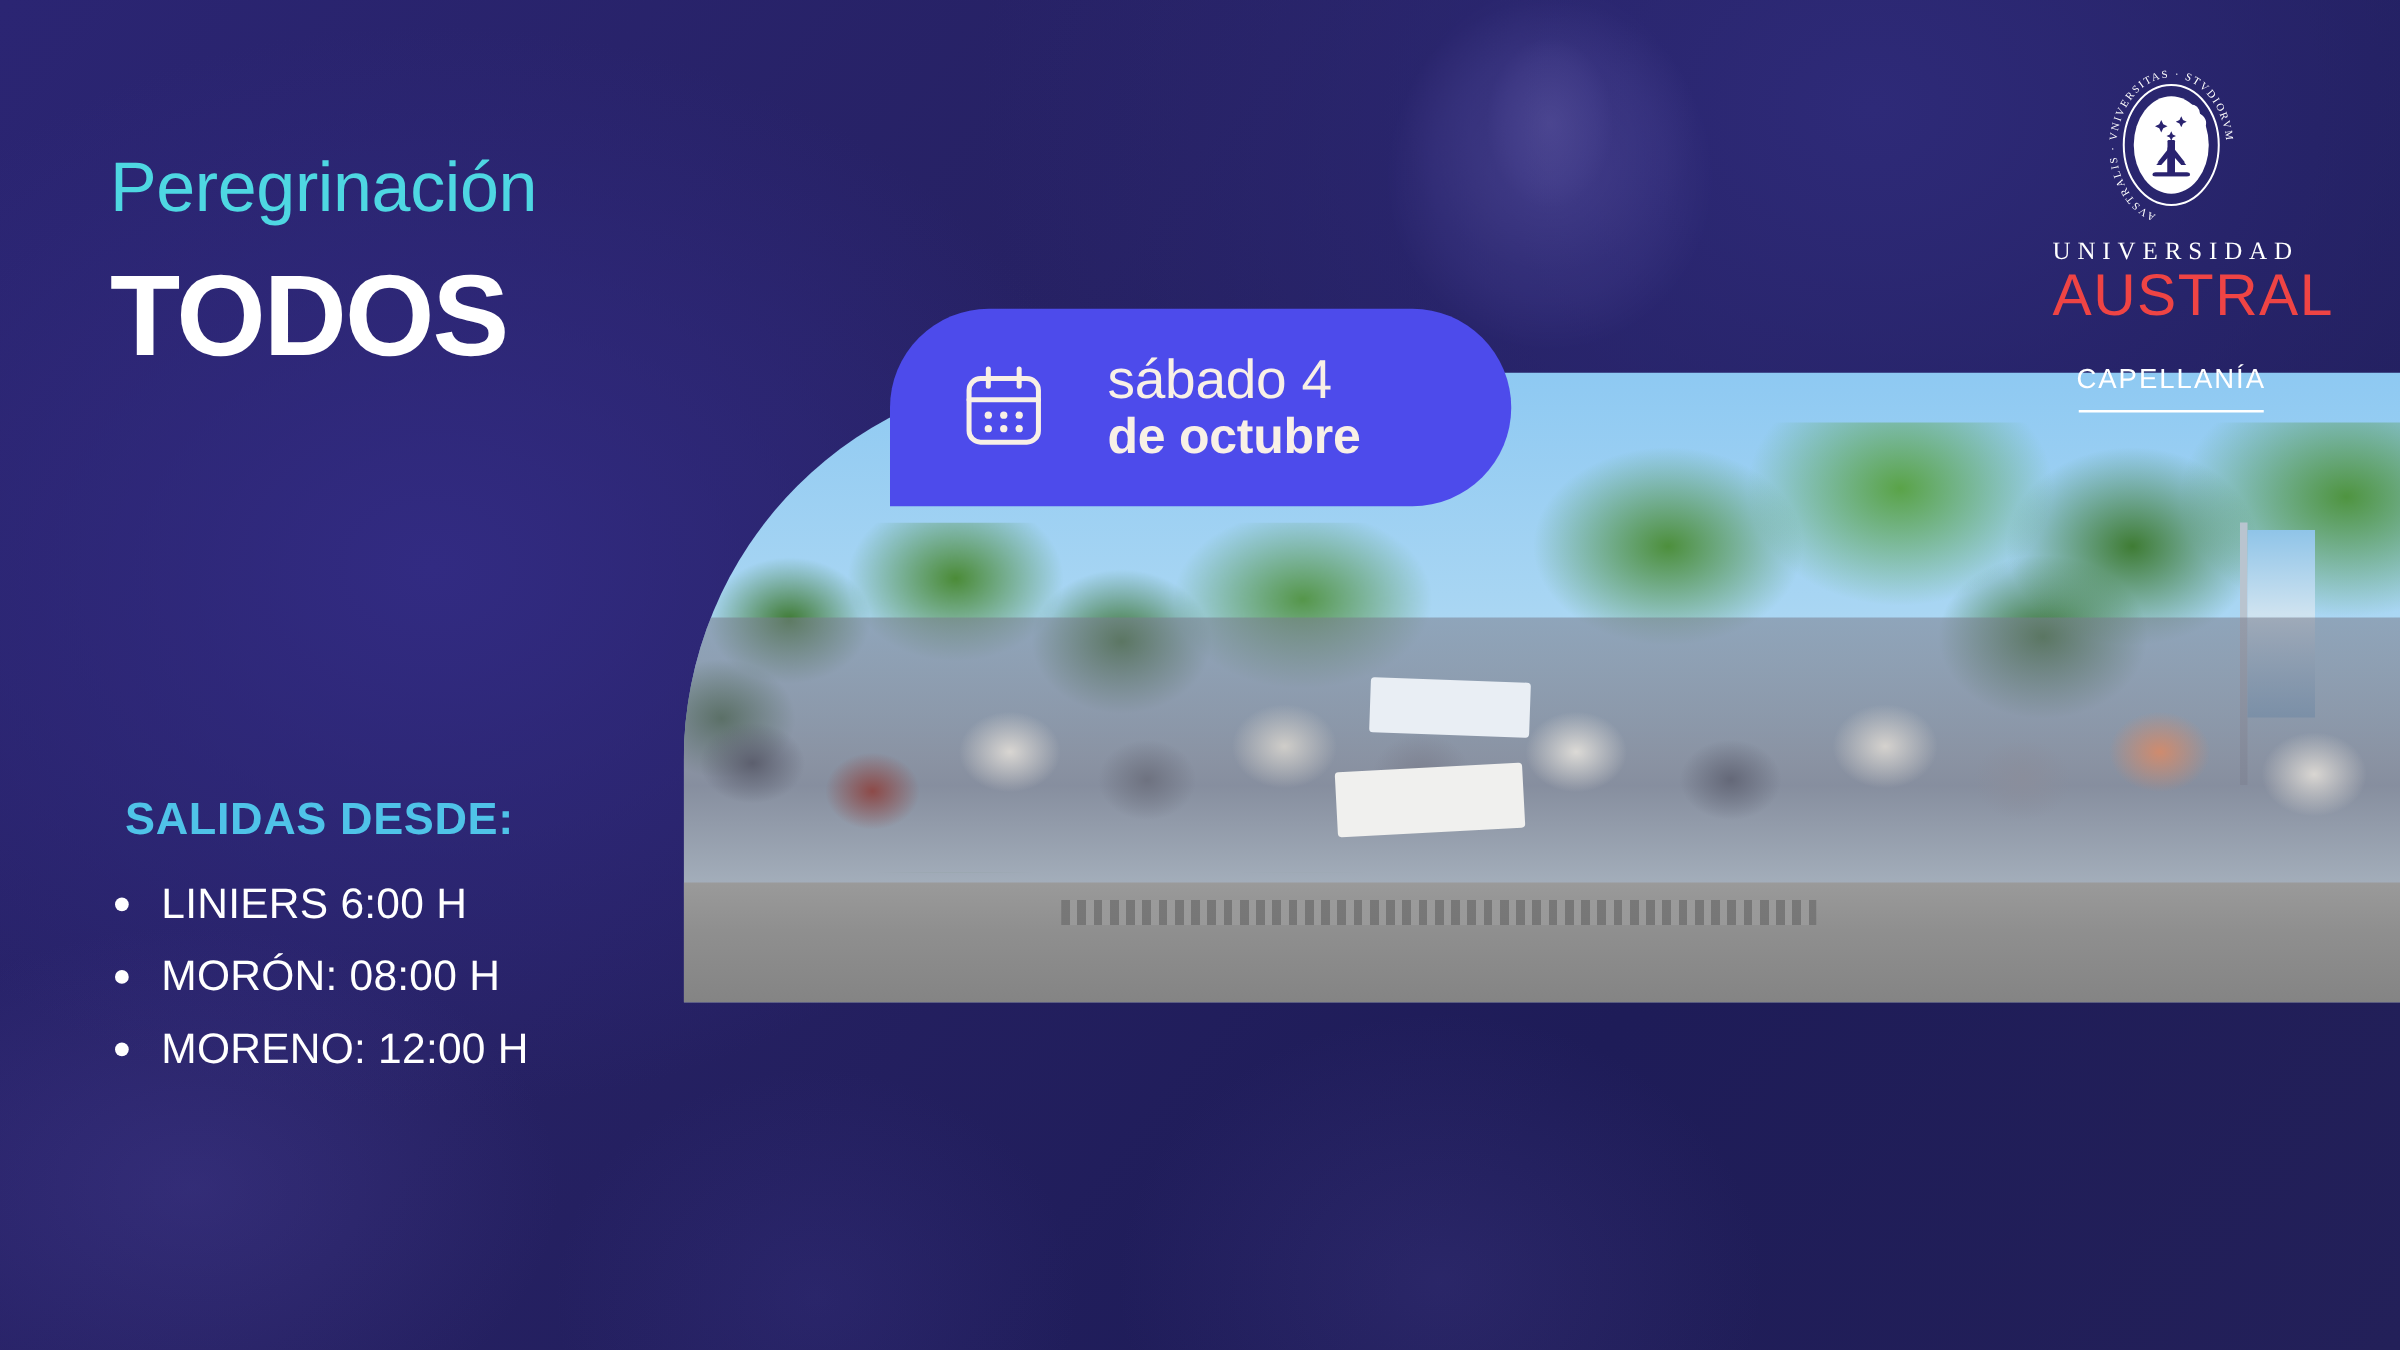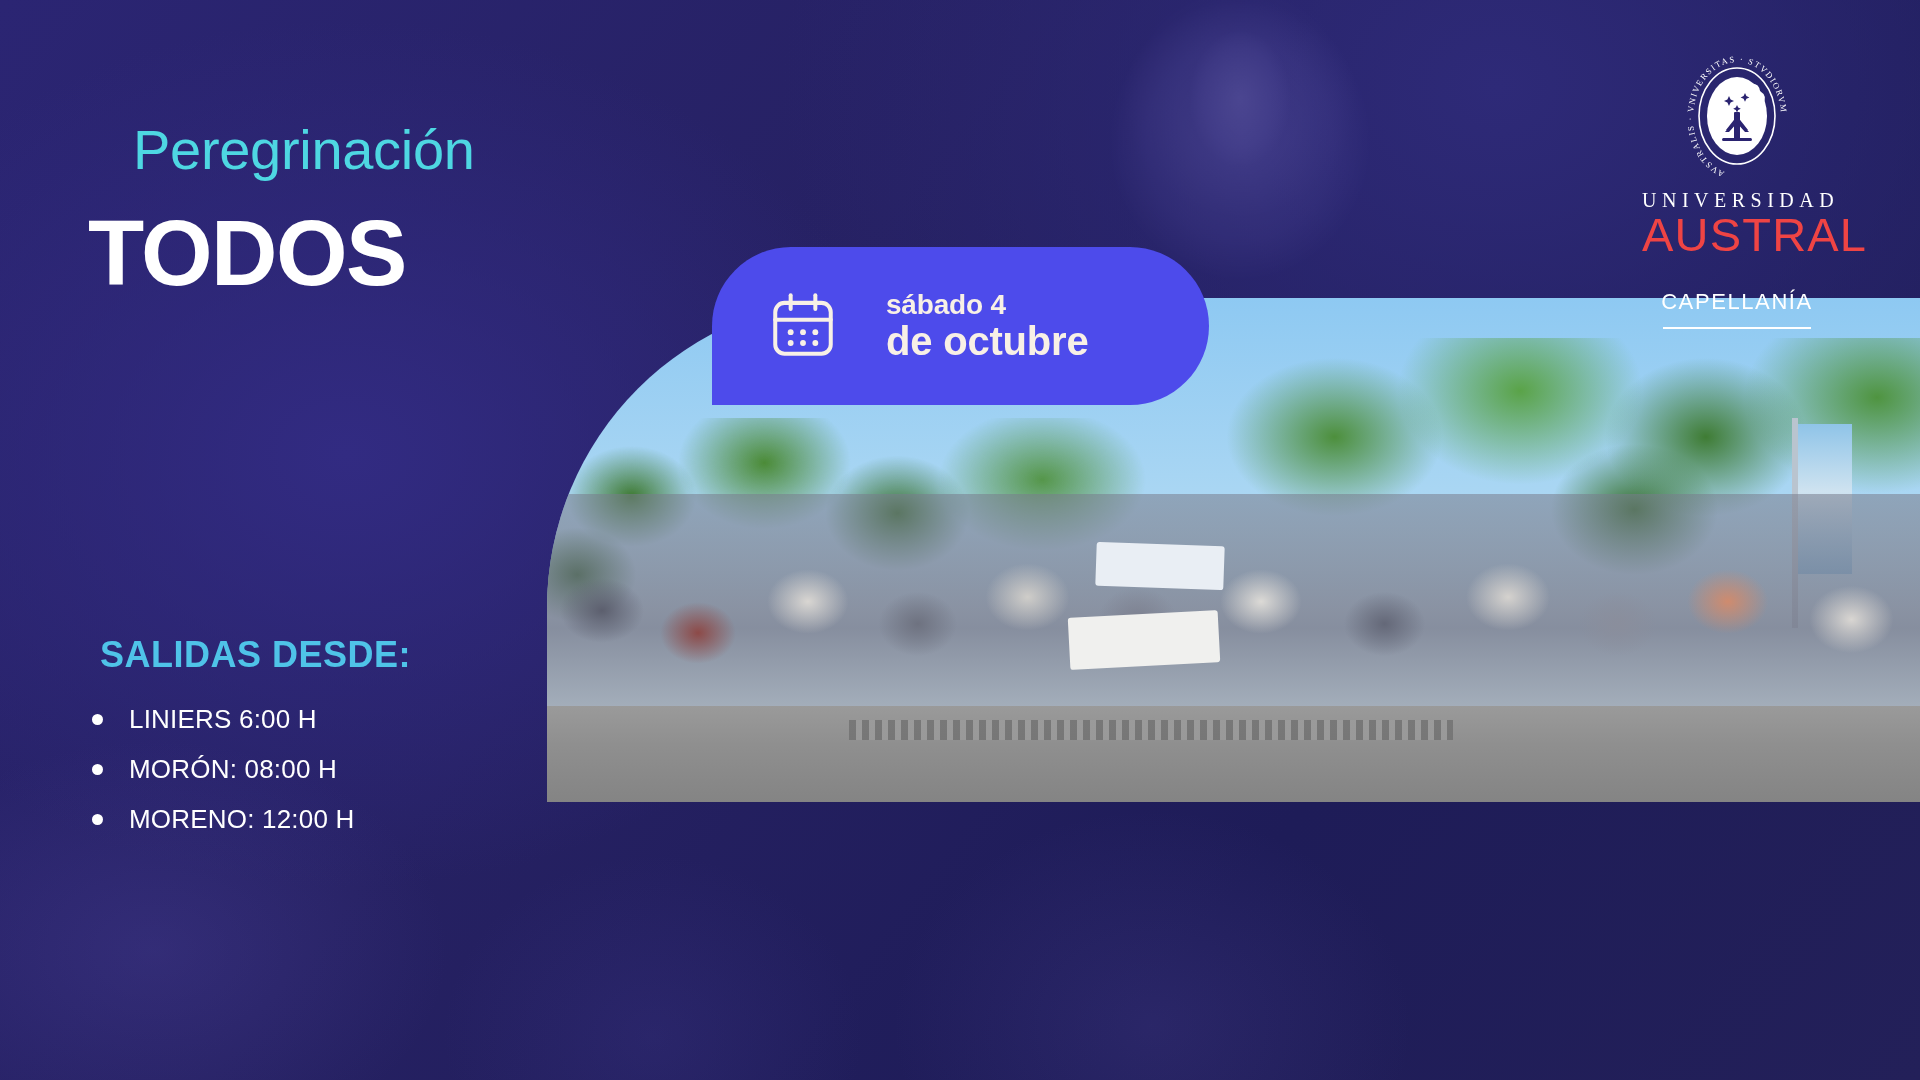--- a/index.html
+++ b/index.html
@@ -47,36 +47,36 @@
     width:236px; height:236px; border-radius:50%;
     background:radial-gradient(circle, rgba(140,132,212,.16) 38%, rgba(140,132,212,0) 70%);
   }
 
   
   .left { position:absolute; left:88px; top:0; width:520px; height:100%; z-index:6; }
 
   .kicker {
     position:absolute; top:122px; left:0;
     font-size:56px; font-weight:300; letter-spacing:-.3px;
-    color:#4ed7e2; line-height:1;margin-left:45px;
+    color:#4ed7e2; line-height:1;
   }
   .headline {
     position:absolute; top:208px; left:0;
     font-size:92px; font-weight:700; color:#ffffff;
     line-height:.98; letter-spacing:-1.5px;
   }
   .headline .l2 { display:block; }
 
   .dep-title {
     position:absolute; top:634px; left:12px;
     font-size:36px; font-weight:700; color:#4fc3e8; letter-spacing:.5px;
   }
   .dep-list { position:absolute; top:706px; left:4px; list-style:none; }
   .dep-list li {
-    font-size:26px; font-weight:300; color:#ffffff;
+    font-size:34px; font-weight:300; color:#ffffff;
     line-height:1; margin-bottom:24px;
     display:flex; align-items:center; letter-spacing:.2px;
   }
   .dot {
     width:11px; height:11px; border-radius:50%;
     background:#ffffff; margin-right:26px; flex:none;
   }
 
   
   .photo {
@@ -155,21 +155,21 @@
   .badge {
     position:absolute; left:712px; top:247px;
     width:497px; height:158px;
     background:#4d4beb;
     border-radius:79px 79px 79px 0;
     display:flex; align-items:center; padding-left:54px; gap:46px;
     z-index:8;
   }
   .cal-icon { width:74px; height:74px; flex:none; }
   .badge-text { color:#f8f0e6; line-height:1.06; }
-  .badge-line1 { font-size:28px; font-weight:700; letter-spacing:-.2px; }
+  .badge-line1 { font-size:44px; font-weight:400; letter-spacing:-.2px; }
   .badge-line2 { font-size:40px; font-weight:700; letter-spacing:-.2px; }
 
   
   .logo { position:absolute; right:88px; top:52px; width:190px; z-index:9; text-align:center; }
   .seal { width:104px; height:128px; margin:0 auto; }
   .logo-univ {
     font-family:"Liberation Serif", serif;
     font-size:20px; color:#fff; letter-spacing:5.5px;
     margin-top:6px; line-height:1;
   }

